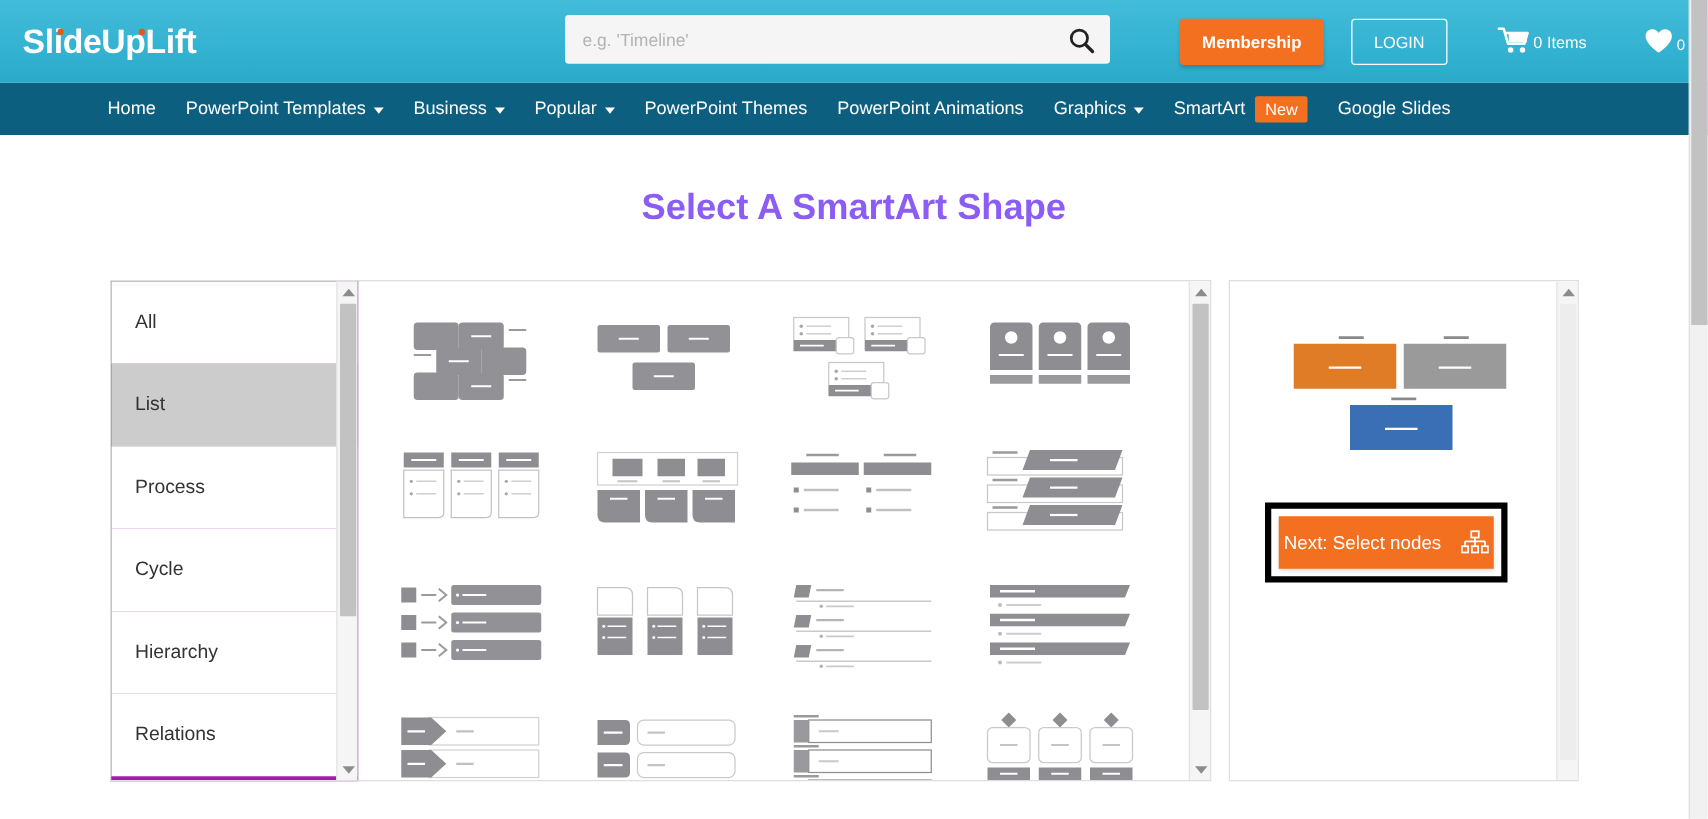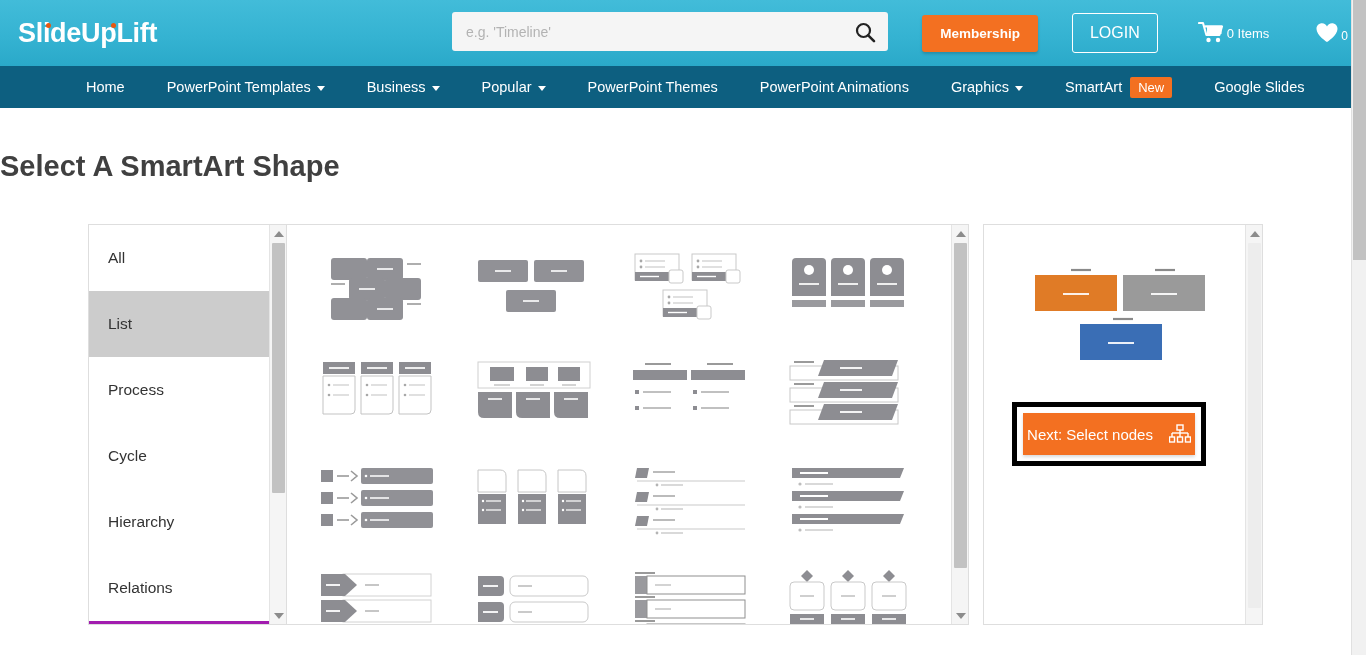--- a/index.html
+++ b/index.html
@@ -85,24 +85,24 @@
     padding: 11px 18px;
     border-radius: 3px;
     cursor: pointer;
     box-shadow: 0 2px 3px rgba(0,0,0,0.18);
     font-family: "Liberation Sans", sans-serif;
   }
   .btn-login {
     background: transparent;
     color: #ffffff;
     border: 1px solid #ffffff;
-    font-size: 16px;
+    font-size: 13px;
     padding: 10px 17px;
     border-radius: 3px;
-    margin-left: 18px;
+    margin-left: 6px;
     cursor: pointer;
     font-family: "Liberation Sans", sans-serif;
   }
   .cart {
     display: flex; align-items: center;
     margin-left: 24px;
     color: #fff;
     cursor: pointer;
   }
   .cart-label { font-size: 13px; margin-left: 2px; }
@@ -114,21 +114,21 @@
   }
   .wish-count { font-size: 12px; margin-left: 2px; line-height: 1; padding-bottom: 2px;}
 
   
   .navbar {
     height: 42px;
     background: #0d5f80;
     display: flex;
     align-items: center;
     padding-left: 74px;
-    gap: 18px;
+    gap: 0px;
   }
   .navitem {
     color: #ffffff;
     font-size: 14.5px;
     padding: 0 12px;
     height: 42px;
     display: flex;
     align-items: center;
     cursor: pointer;
     white-space: nowrap;
@@ -148,24 +148,24 @@
     color: #ffffff;
     font-size: 13px;
     padding: 3px 8px;
     margin-left: 8px;
     border-radius: 2px;
     font-weight: normal;
   }
 
   
   .page-title {
-    text-align: left;
+    text-align: center;
     font-size: 29px;
     font-weight: bold;
-    color: #404040;
+    color: #8b5cf6;
     margin-top: 42px;
   }
 
   
   .panels {
     position: absolute;
     left: 88px;
     top: 224px;
     display: flex;
     gap: 0px;

